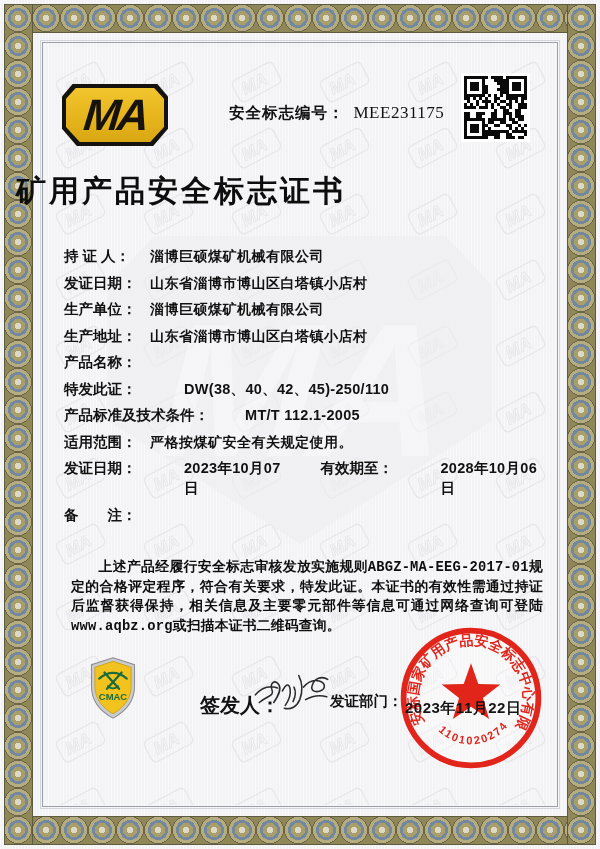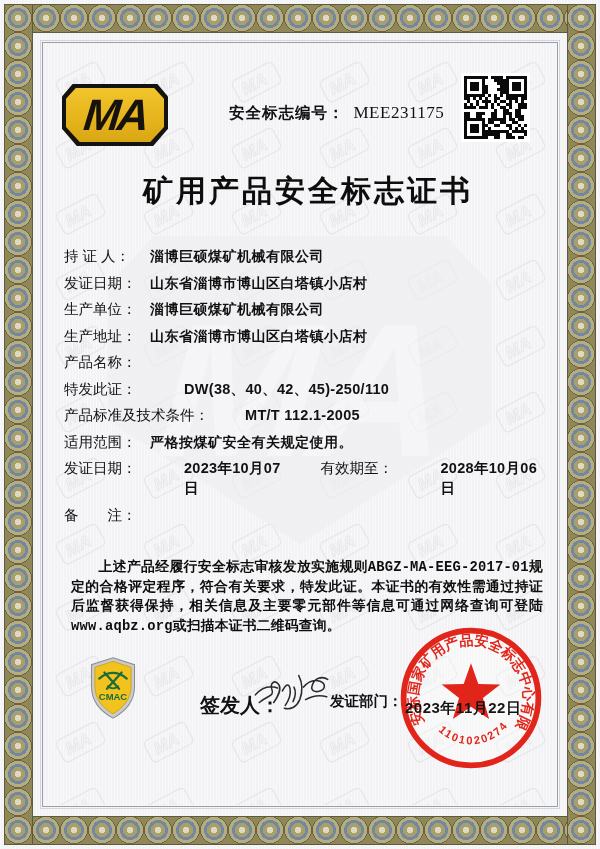--- a/index.html
+++ b/index.html
@@ -52,27 +52,27 @@
   .certno{position:absolute;left:229px;top:103px;display:flex;align-items:baseline;}
   .certno .lbl{font-weight:bold;font-size:15.5px;letter-spacing:1px;}
   .certno .val{font-family:"Liberation Serif", serif;font-size:17px;margin-left:9px;letter-spacing:.5px;}
 
   .qr{position:absolute;left:461px;top:73px;width:69px;height:69px;background:#fff;
     display:flex;align-items:center;justify-content:center;}
   .qr-grid{display:grid;grid-template-columns:repeat(21,3px);grid-auto-rows:3px;}
   .qr-grid .m{width:3px;height:3px;background:transparent;}
   .qr-grid .m.on{background:#0a0a0a;}
 
-  .title{position:absolute;left:16px;right:0;top:171px;text-align:center;
+  .title{position:absolute;left:16px;right:0;top:171px;text-align:left;
     font-size:30px;font-weight:900;letter-spacing:3px;color:#0d0d0d;}
 
   
   .fields{position:absolute;left:64px;right:56px;top:246px;display:flex;flex-direction:column;gap:6.5px;}
   .frow{display:flex;align-items:baseline;line-height:20px;}
-  .flabel{font-weight:normal;font-size:14.5px;min-width:86px;white-space:nowrap;}
+  .flabel{font-weight:bold;font-size:14.5px;min-width:86px;white-space:nowrap;}
   .flabel.wide{min-width:0;margin-right:0;}
   .fvalue{font-family:"DejaVu Serif", serif;font-size:14px;font-weight:600;letter-spacing:.5px;}
   .fvalue.sansb{font-family:"Liberation Sans", sans-serif;font-weight:bold;font-size:14.5px;letter-spacing:.3px;margin-left:34px;}
   .fvalue.std{margin-left:36px;}
   .flabel.exp{margin-left:33px;}
 
   .para{position:absolute;left:63px;right:57px;top:558px;
     font-family:Liberation Mono, monospace;font-size:13.8px;font-weight:600;
     line-height:19.6px;text-indent:2em;text-align:justify;letter-spacing:.2px;color:#0e0e0e;margin-left:8px;}
 

